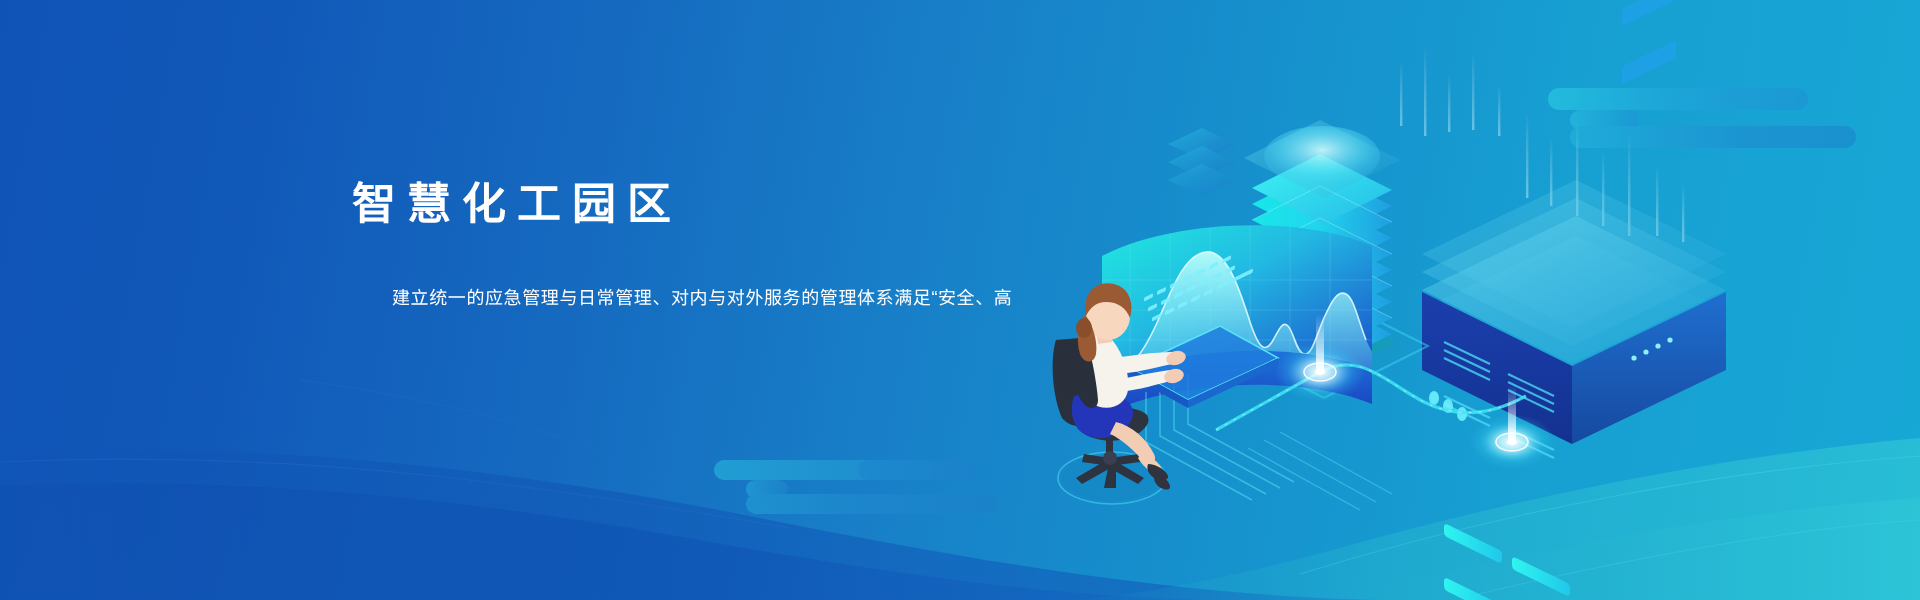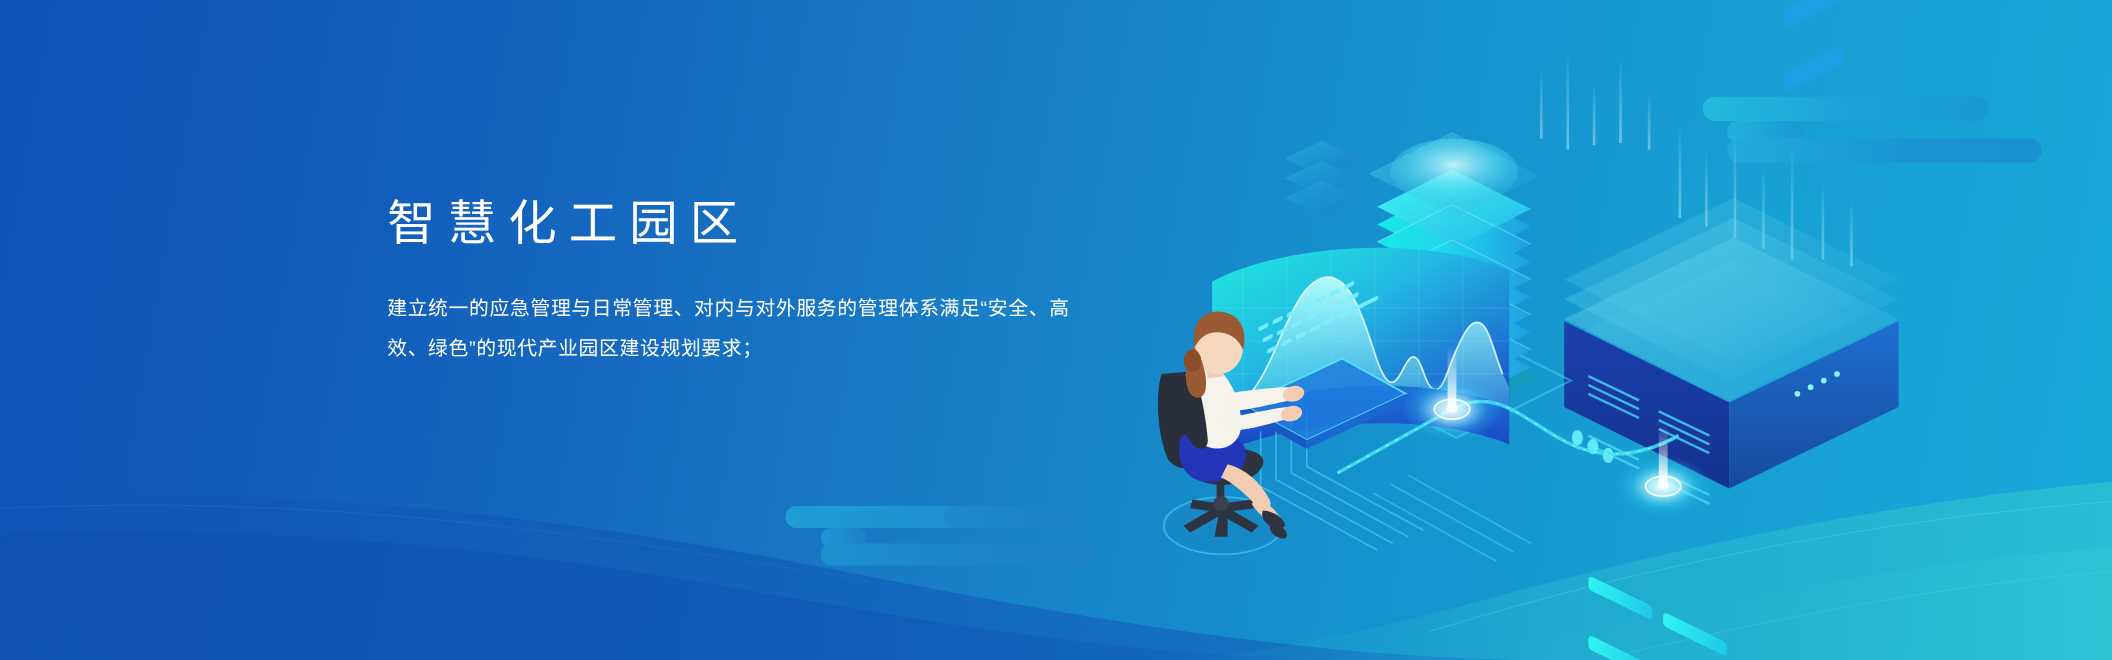--- a/index.html
+++ b/index.html
@@ -61,31 +61,32 @@
     position:absolute;
     left:352px;
     top:180px;
     width:730px;
     color:#ffffff;
   }
   .title {
     font-size:44px;
     line-height:1.1;
     letter-spacing:11px;
-    font-weight:400;
+    font-weight:700;
     color:#ffffff;
-    margin-bottom:34px;
+    margin-bottom:52px;
     white-space:nowrap;
   }
   .para-line {
     font-size:18px;
     line-height:37px;
     letter-spacing:.6px;
     color:#ffffff;
     white-space:nowrap;
+    margin-left:40px;
   }
 
   
   .illo {
     position:absolute;
     left:1020px;
     top:40px;
     width:720px;
     height:520px;
     pointer-events:none;
@@ -143,21 +144,20 @@
     <span class="bar b1"></span>
     <span class="bar b2"></span>
     <span class="bar b3"></span>
     <span class="bar b4"></span>
     <span class="bar b5"></span>
   </div>
 
   <div class="copy">
     <h1 class="title">智慧化工园区</h1>
     <p class="para-line">建立统一的应急管理与日常管理、对内与对外服务的管理体系满足“安全、高</p>
-    <p class="para-line">效、绿色”的现代产业园区建设规划要求；</p>
   </div>
 
   <div class="illo">
     <svg viewBox="0 0 720 520" preserveAspectRatio="xMidYMid meet" aria-hidden="true">
       <defs>
         <linearGradient id="gScreen" x1="0" y1="0" x2="1" y2="1">
           <stop offset="0%" stop-color="#20e9e0"></stop>
           <stop offset="42%" stop-color="#22b8e2"></stop>
           <stop offset="100%" stop-color="#1a47c8"></stop>
         </linearGradient>

